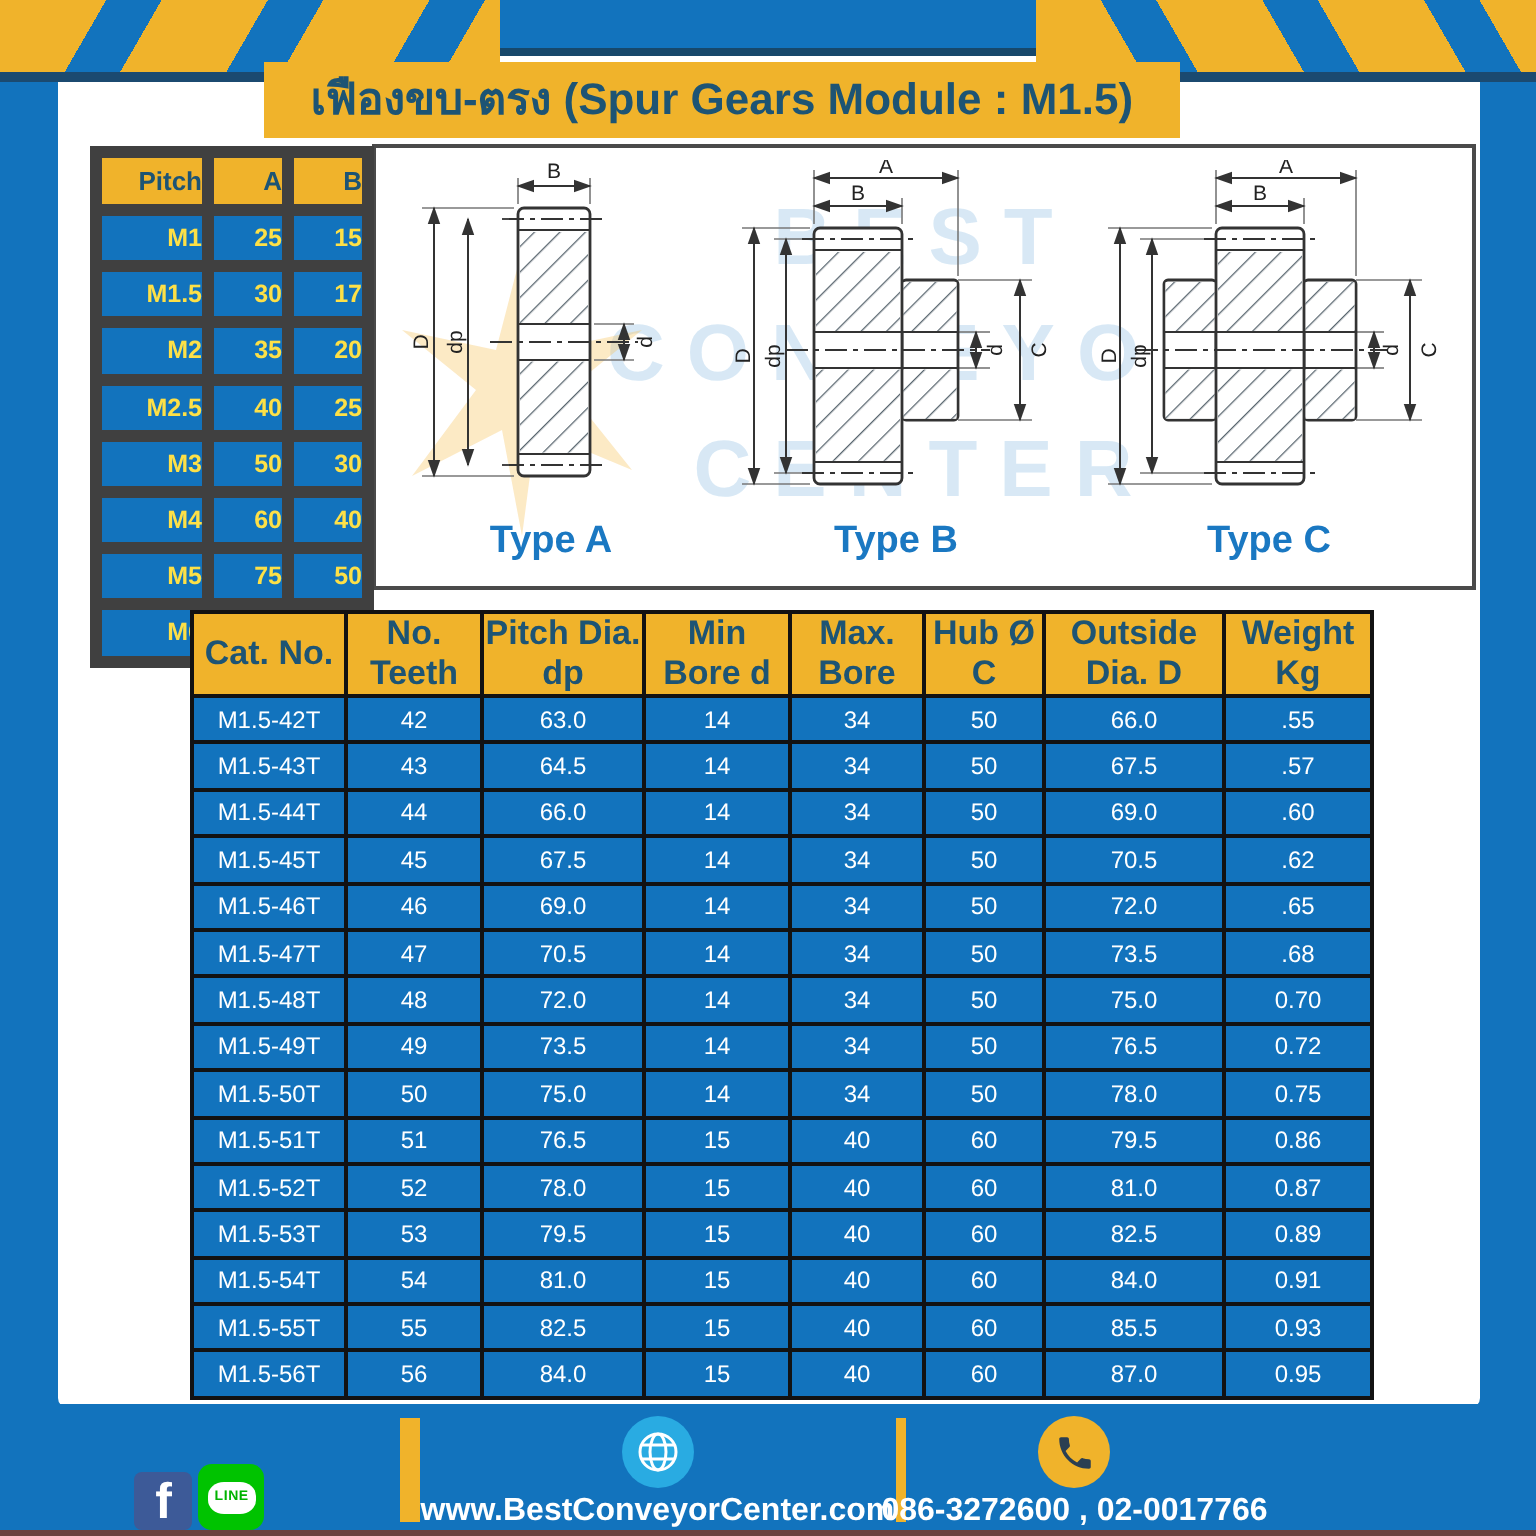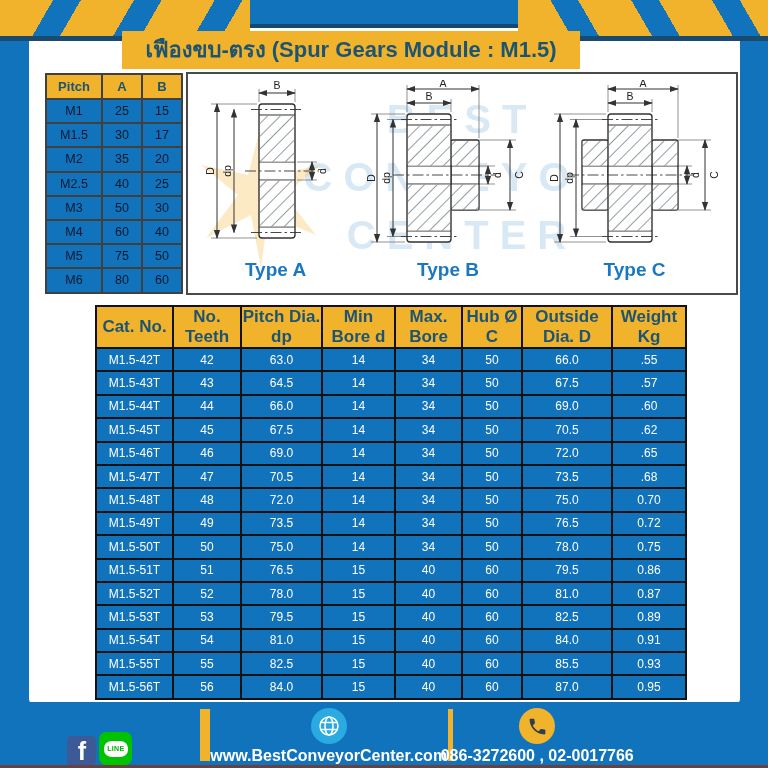--- a/index.html
+++ b/index.html
@@ -3,28 +3,28 @@
 <meta charset="utf-8">
 <style>
   html,body{margin:0;padding:0;background:#0e65a8;}
   .page{position:relative;width:768px;height:768px;overflow:hidden;background:#1273bd;
         font-family:"Liberation Sans","DejaVu Sans",sans-serif;}
   .card{position:absolute;left:29px;top:24px;width:711px;height:680px;background:#ffffff;
         border-radius:5px;border-top:4px solid #17486b;box-sizing:border-box;z-index:1;}
   .ribbon{position:absolute;top:0;height:36px;border-bottom:5px solid #1b4a70;z-index:5;}
   .ribbon.left{left:0;width:250px;background:repeating-linear-gradient(120deg,#f0b32b 0 46px,#1273bd 46px 70px);}
   .ribbon.right{right:0;width:250px;background:repeating-linear-gradient(60deg,#f0b32b 0 46px,#1273bd 46px 70px);}
-  .title-band{position:absolute;left:122px;top:31px;width:458px;height:38px;background:#f0b32b;
+  .title-band{position:absolute;left:132px;top:31px;width:458px;height:38px;background:#f0b32b;
         color:#1d5474;font-size:22px;font-weight:bold;text-align:center;line-height:38px;z-index:6;}
   
   table{border-collapse:collapse;}
   .pitch-table{position:absolute;left:45px;top:73px;z-index:3;table-layout:fixed;width:136px;}
-  .pitch-table th,.pitch-table td{border:2px solid #404040;text-align:center;padding:0;}
+  .pitch-table th,.pitch-table td{border:6px solid #404040;text-align:right;padding:0;}
   .pitch-table th{background:#f0b32b;color:#1d5474;font-size:13px;font-weight:bold;height:23px;}
-  .pitch-table td{background:#1273bd;color:#0f172a;font-size:12.5px;height:22.2px;}
+  .pitch-table td{background:#1273bd;color:#fde047;font-size:12.5px;height:22.2px;font-weight:bold;}
   
   .panel{position:absolute;left:186px;top:72px;width:552px;height:223px;border:2px solid #4a4a4a;
         box-sizing:border-box;background:#ffffff;z-index:2;}
   .watermark{position:absolute;inset:0;z-index:0;text-align:center;padding-top:16px;
         font-weight:bold;font-size:40px;letter-spacing:11px;line-height:1.45;color:#b9d7ee;opacity:.55;overflow:hidden;}
   .wm-star{position:absolute;left:8px;top:46px;opacity:.45;z-index:0;}
   .figures{position:absolute;inset:0;z-index:1;display:flex;justify-content:space-evenly;align-items:flex-start;padding-top:6px;}
   .figure{text-align:center;}
   .tlabel{font-size:19px;font-weight:bold;color:#1a78c2;margin-top:-3px;}
   .outline{fill:#ffffff;stroke:#333;stroke-width:1.4;}

